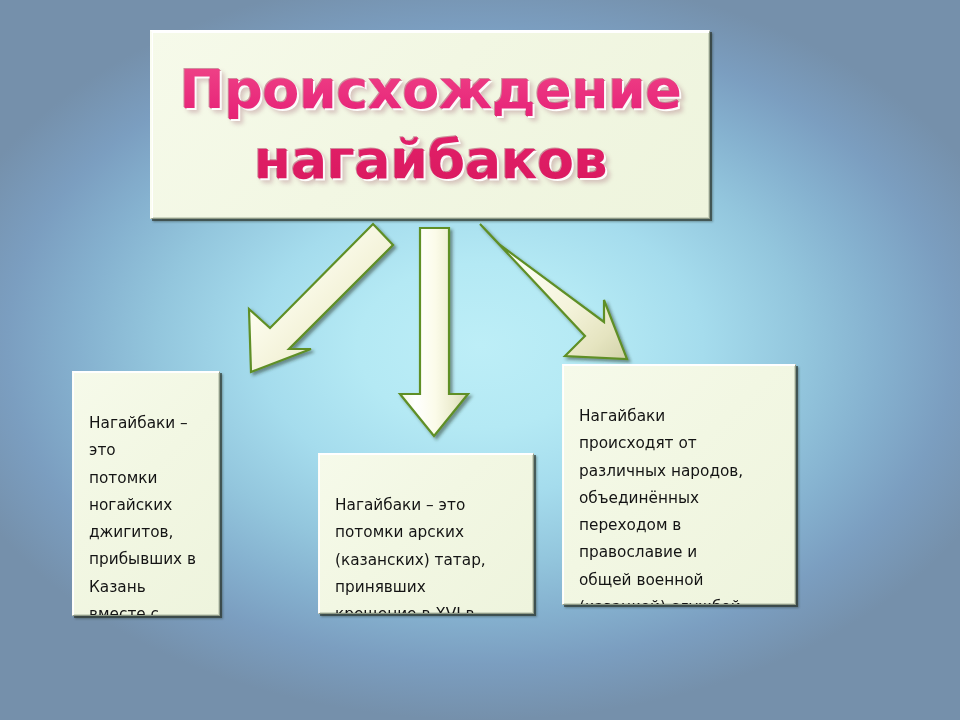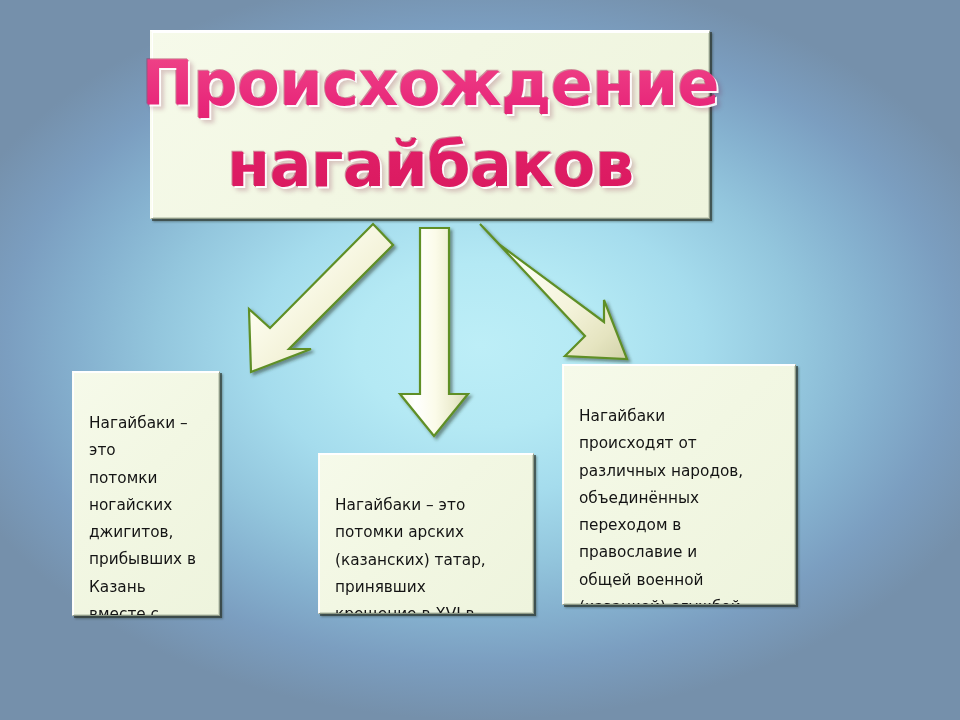--- a/index.html
+++ b/index.html
@@ -53,21 +53,21 @@
     display: flex;
     align-items: center;
     justify-content: center;
     border-top: 2px solid #ffffff;
     border-left: 2px solid #fbfdf2;
   }
   #title-text {
     text-align: center;
     font-family: "DejaVu Sans", sans-serif;
     font-weight: bold;
-    font-size: 62px;
+    font-size: 54px;
     line-height: 1.30;
     letter-spacing: -0.5px;
     color: #e62a6e;
     background: linear-gradient(180deg, #f0498a 0%, #e8277a 38%, #e01f67 62%, #d9185e 100%);
     -webkit-background-clip: text;
     background-clip: text;
     -webkit-text-fill-color: transparent;
     text-shadow: none;
     filter: drop-shadow(2px 2px 0px rgba(255,255,255,0.95))
             drop-shadow(-1px -1px 0px rgba(160,20,70,0.45))

